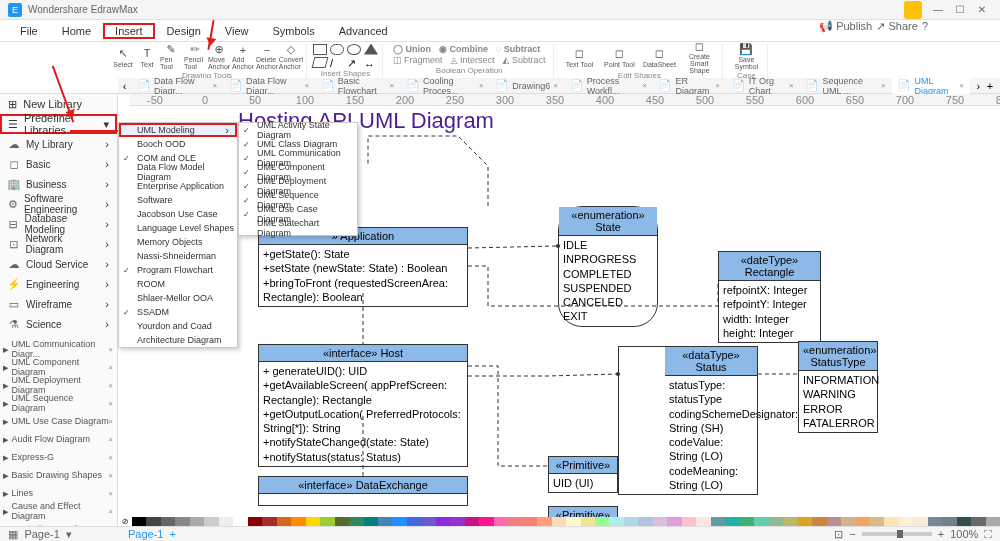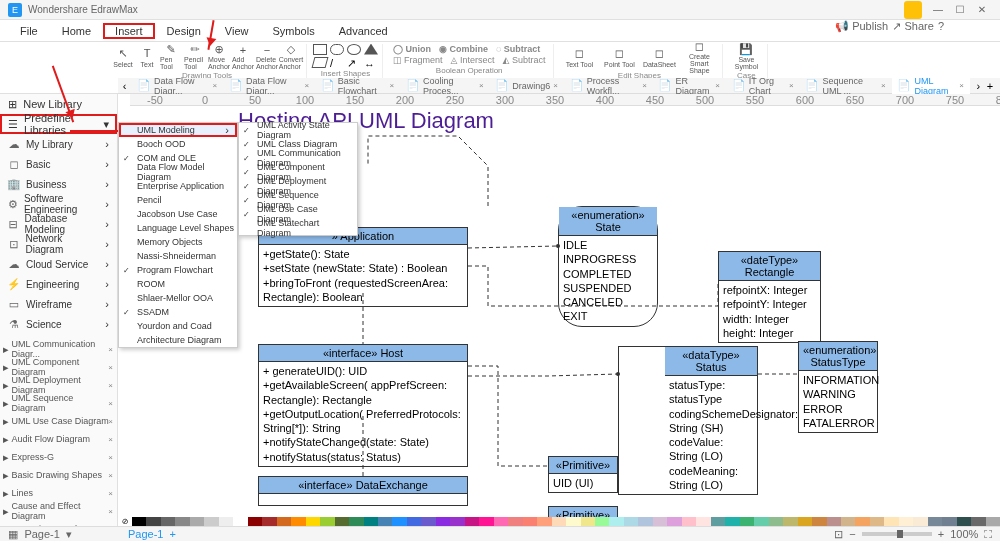--- a/index.html
+++ b/index.html
@@ -68,21 +68,21 @@
   <div class="logo">E</div>
   <div class="title">Wondershare EdrawMax</div>
   <div class="spacer"></div>
   <div class="wbtn"></div>
   <div class="winbtns">
     <div class="winbtn">—</div>
     <div class="winbtn">☐</div>
     <div class="winbtn">✕</div>
   </div>
 </div>
-<div style="position:absolute;right:56px;top:20px;font-size:9px;color:#666;display:flex;gap:4px">
+<div style="position:absolute;right:72px;top:20px;font-size:9px;color:#666;display:flex;gap:4px">
   <span>📢 <span>Publish</span></span>
   <span>↗ <span>Share</span></span>
   <span>?</span>
 </div>
 
 <div class="menubar" id="menubar">
     <div class="mitem">File</div>
     <div class="mitem">Home</div>
     <div class="mitem active">Insert</div>
     <div class="mitem">Design</div>
@@ -269,21 +269,21 @@
       <div class="libitem"><span style="margin-right:3px">▸</span>Five Forces Diagram</div>
     </div>
 </div>
 
 <div class="popup1" id="popup1">
     <div class="pitem sel">UML Modeling<span style="margin-left:auto">›</span></div>
     <div class="pitem">Booch OOD</div>
     <div class="pitem"><span class="chk">✓</span>COM and OLE</div>
     <div class="pitem">Data Flow Model Diagram</div>
     <div class="pitem">Enterprise Application</div>
-    <div class="pitem">Pencil</div>
+    <div class="pitem">Software</div>
     <div class="pitem">Jacobson Use Case</div>
     <div class="pitem">Language Level Shapes</div>
     <div class="pitem">Memory Objects</div>
     <div class="pitem">Nassi-Shneiderman</div>
     <div class="pitem"><span class="chk">✓</span>Program Flowchart</div>
     <div class="pitem">ROOM</div>
     <div class="pitem">Shlaer-Mellor OOA</div>
     <div class="pitem"><span class="chk">✓</span>SSADM</div>
     <div class="pitem">Yourdon and Coad</div>
     <div class="pitem">Architecture Diagram</div>

